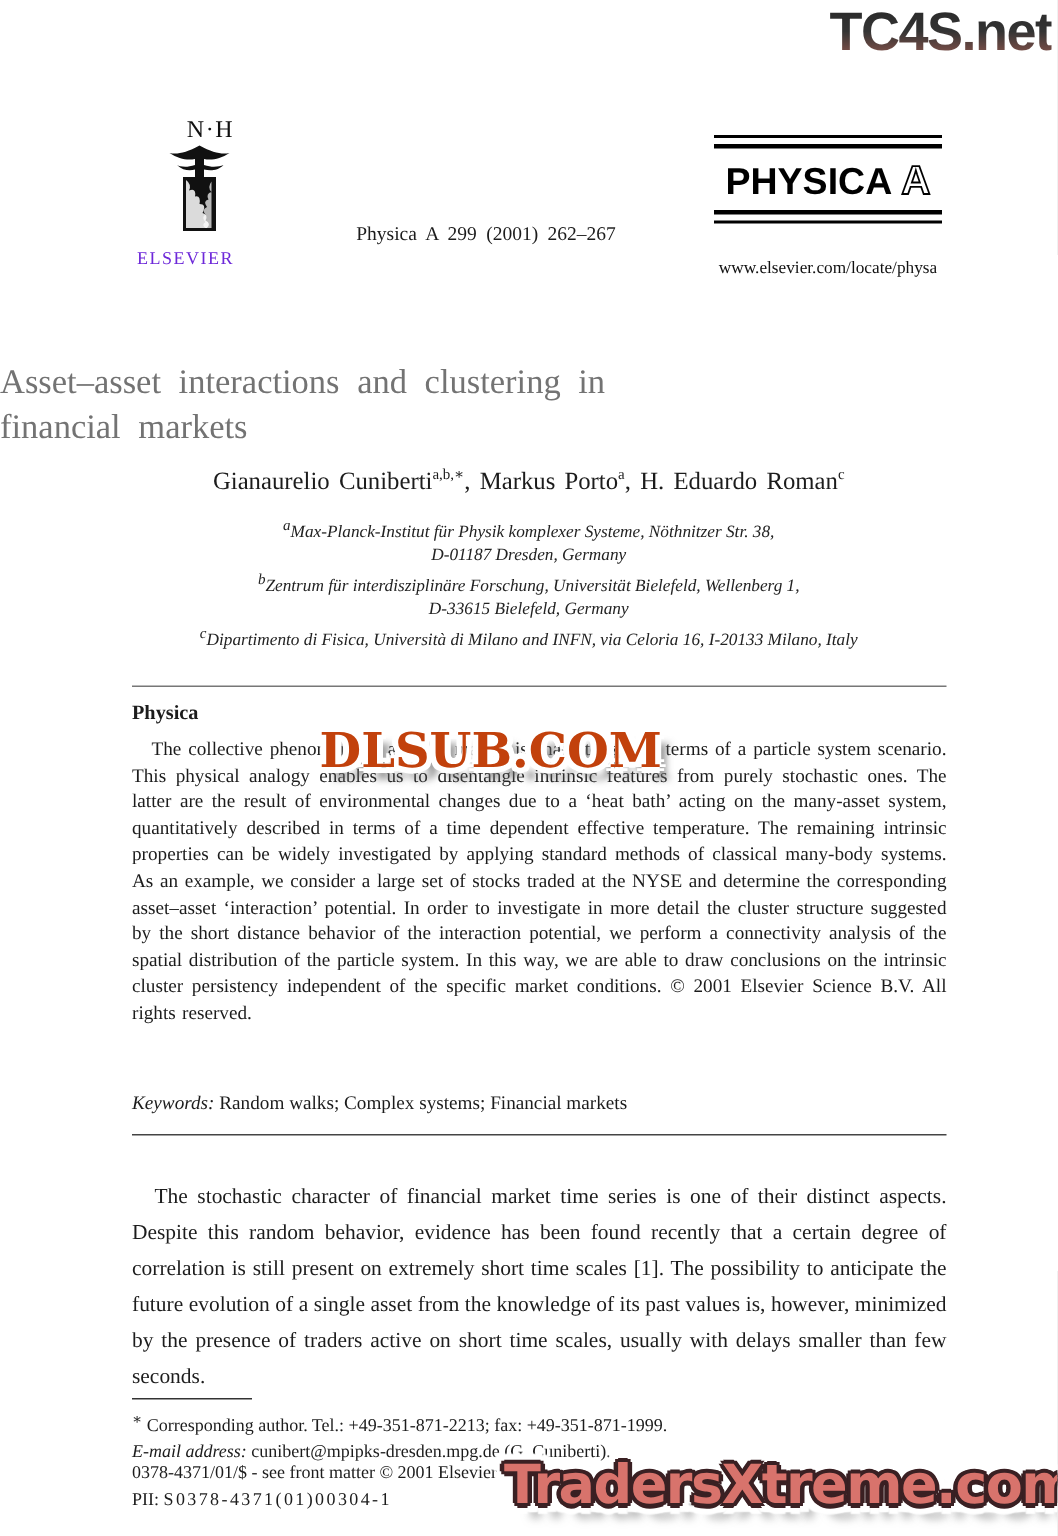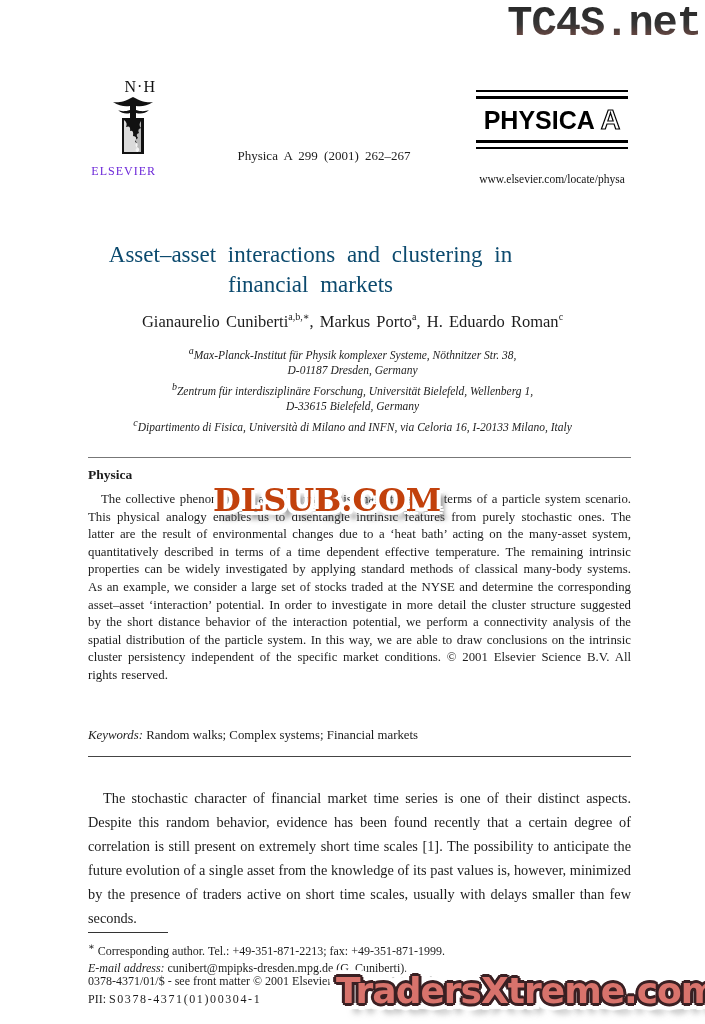--- a/index.html
+++ b/index.html
@@ -6,22 +6,22 @@
   .page {
     position:relative; width:705px; height:1024px; margin:0 auto;
     background:#ffffff; overflow:hidden;
     font-family:"Liberation Serif","DejaVu Serif",serif; color:#1c1c1c;
   }
   .abs { position:absolute; }
 
   
   .wm-tc4s {
     top:0; right:4px;
-    font-family:Liberation Mono, monospace;
-    font-weight:bold; font-size:42px; letter-spacing:-1px;
+    font-family:Liberation Sans, sans-serif;
+    font-weight:bold; font-size:36px; letter-spacing:-1px;
     background:linear-gradient(180deg,#262626 0%,#343434 50%,#6e4a44 78%,#9a6f64 100%);
     -webkit-background-clip:text; background-clip:text; color:transparent;
   }
   .wm-dlsub {
     top:481px; left:213px;
     font-family:"DejaVu Serif","Liberation Serif",serif;
     font-weight:bold; font-size:32px; letter-spacing:0px; color:#c2410c;
     text-shadow:
       -3px -3px 0 #fff, 3px -3px 0 #fff, -3px 3px 0 #fff, 3px 3px 0 #fff,
       -4px 0 0 #fff, 4px 0 0 #fff, 0 -4px 0 #fff, 0 4px 0 #fff,
@@ -51,22 +51,22 @@
     font-family:"Liberation Sans","DejaVu Sans",sans-serif;
     font-weight:bold; font-size:25px; letter-spacing:0px; color:#000;
     margin:6px 0 4px 0;
   }
   .pl-a {
     color:#fff; -webkit-text-stroke:1.2px #000; font-size:27px; margin-left:6px;
   }
   .pl-url { font-size:11.5px; margin-top:24px; color:#111; }
 
   
-  .title { left:0; top:240px; width:621px; text-align:center;
-           font-size:23px; line-height:30px; word-spacing:6px; color:#0c4a6e; }
+  .title { left:0; top:240px; width:621px; 
+           font-size:23px; line-height:30px; word-spacing:6px; color:#737373; }
   .authors { left:0; top:311px; width:705px; text-align:center; font-size:16.5px; word-spacing:2px; }
   .authors sup, .affil sup { font-size:10px; }
   .affil { left:0; top:343px; width:705px; text-align:center;
            font-style:italic; font-size:11.5px; line-height:15.5px; color:#222; }
 
   
   .rule-abstract { left:88px; top:457px; width:543px; border-top:1.5px solid #777; }
   .abstract-head { left:88px; top:467px; font-size:13.5px; font-weight:bold; }
   .abstract-text { left:88px; top:491px; width:543px; text-align:justify;
                    font-size:12.8px; line-height:17.6px; text-indent:13px; word-spacing:1px; }

